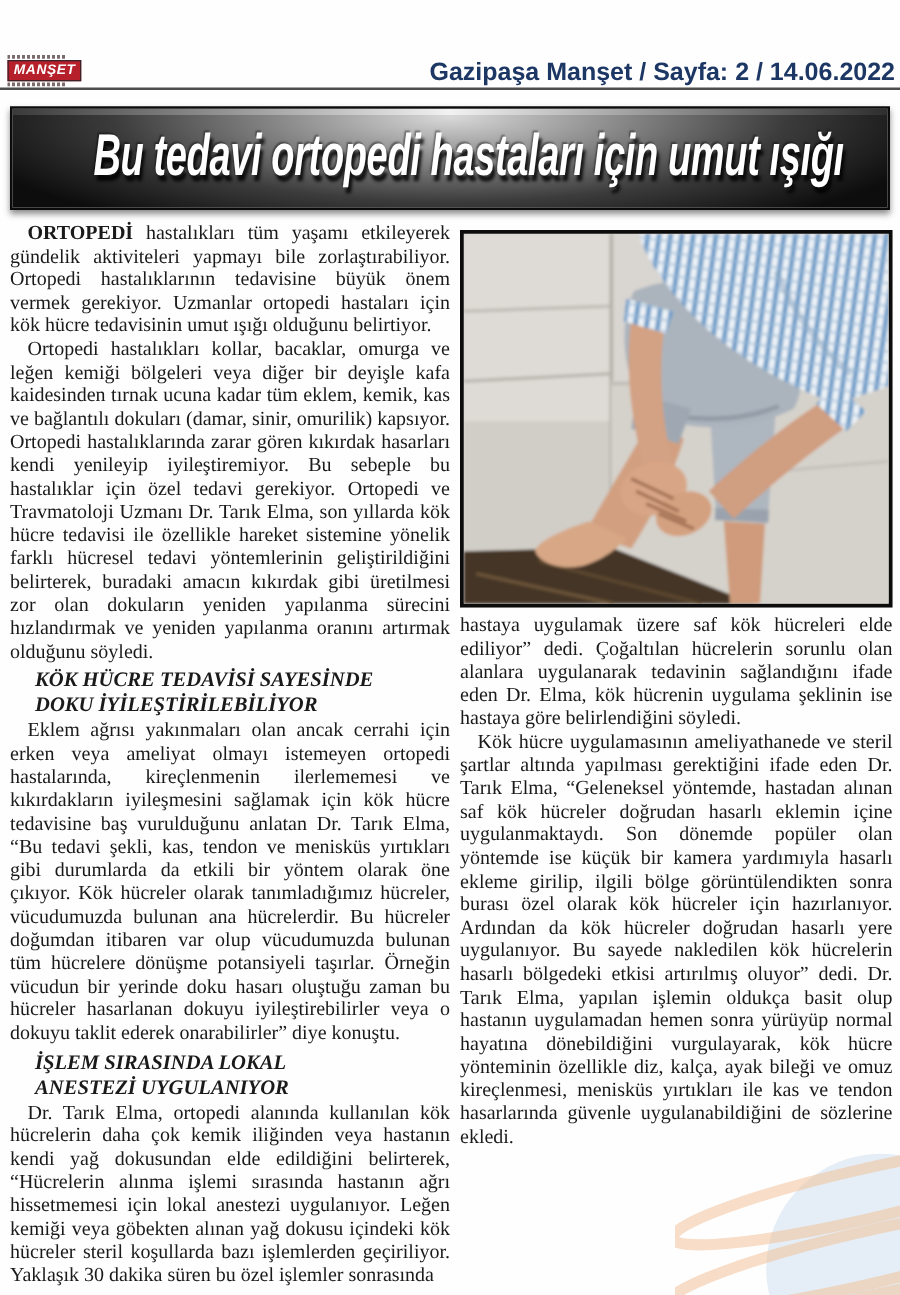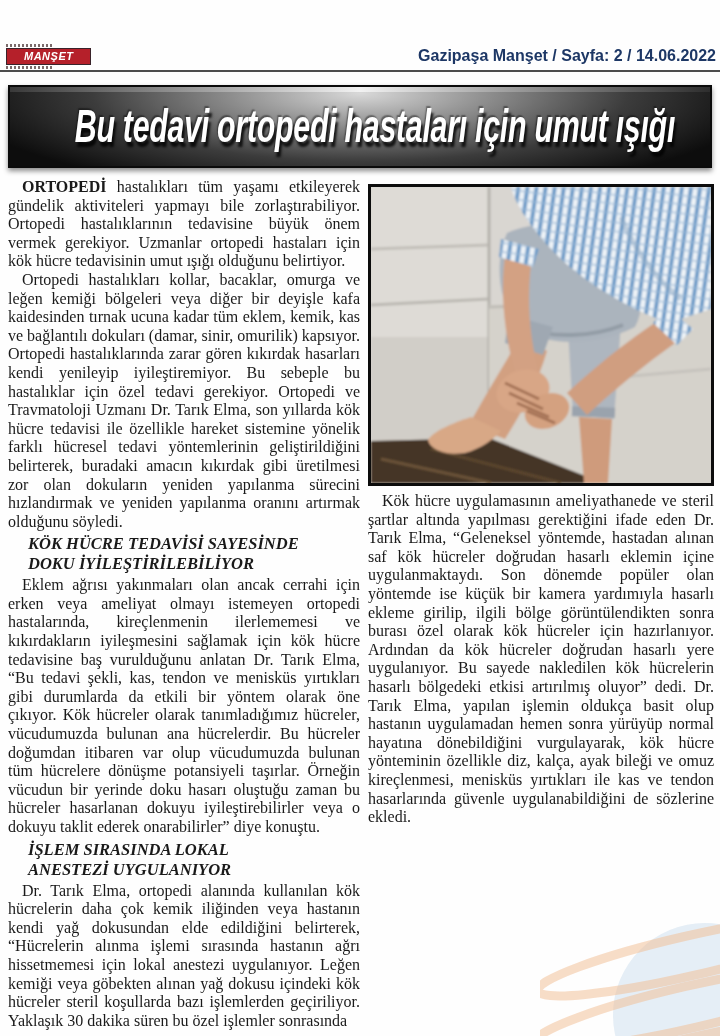--- a/index.html
+++ b/index.html
@@ -7,27 +7,27 @@
     --watermark-globe:#cfe0ee; --watermark-ring:#f2bd92;
   }
   html,body{margin:0;padding:0;}
   body{width:720px;height:1036px;background:#ffffff;font-family:"Liberation Serif",serif;color:var(--ink);}
   .page{position:relative;width:720px;height:1036px;background:#fefefe;overflow:hidden;}
 
   
   .hdr{position:absolute;left:0;top:42px;width:720px;height:28px;}
   .logo{position:absolute;left:6px;top:6px;background:var(--logo-bg);color:#fff;
         font-family:"Liberation Sans",sans-serif;font-weight:bold;font-style:italic;
-        font-size:11px;line-height:13px;padding:1px 17px;border:1px solid #39232a;
+        font-size:11px;line-height:13px;padding:1px 4px;border:1px solid #39232a;
         letter-spacing:0.5px;}
   .logo-micro{position:absolute;left:6px;height:3px;width:46px;
         background:repeating-linear-gradient(90deg,#7b6b6b 0 2px,transparent 2px 4px);}
   .logo-micro.top{top:2px;} .logo-micro.bot{top:24px;}
   .pageinfo{position:absolute;right:4px;top:5px;color:var(--header-text);
-        font-family:"Liberation Sans",sans-serif;font-weight:bold;font-size:16px;}
+        font-family:"Liberation Sans",sans-serif;font-weight:bold;font-size:20px;}
   .hdr-rule{position:absolute;left:0;top:70px;width:720px;height:2px;background:#4d4d4d;}
 
   
   .banner{position:absolute;left:8px;top:85px;width:704px;height:83px;
         background:radial-gradient(ellipse 58% 130% at 50% 8%, #d9d9d9 0%, #8d8d8d 32%, #3c3c3c 66%, #0d0d0d 100%);
         border:2px solid #0b0b0b;box-sizing:border-box;
         box-shadow:0 3px 5px rgba(0,0,0,0.45);
         display:flex;align-items:center;justify-content:center;overflow:hidden;padding-left:29px;}
   .banner::before{content:"";position:absolute;left:0;top:0;width:100%;height:5px;
         background:linear-gradient(90deg,#3a3a3a,#f2f2f2 50%,#2e2e2e);}
@@ -137,20 +137,21 @@
 
           <path d="M130,52 L168,62 L162,80 L128,70 Z" fill="url(#shirtStripes)"></path>
           <path d="M296,120 L322,142 L306,158 L282,136 Z" fill="url(#shirtStripes)"></path>
 
           <ellipse cx="152" cy="204" rx="27" ry="21" fill="#d8a686" transform="rotate(-18 152 204)"></ellipse>
           <ellipse cx="176" cy="224" rx="23" ry="17" fill="#d4a180" transform="rotate(-22 176 224)"></ellipse>
           <path d="M134,196 L168,212 M138,206 L172,222 M146,216 L178,230 M156,224 L184,236" stroke="#a27053" stroke-width="2.5" fill="none"></path>
         </g>
       </svg>
     </div>
+    <p class="noindent">hastaya uygulamak üzere saf kök hücreleri elde ediliyor” dedi. Çoğaltılan hücrelerin sorunlu olan alanlara uygulanarak tedavinin sağlandığını ifade eden Dr. Elma, kök hücrenin uygulama şeklinin ise hastaya göre belirlendiğini söyledi.</p>
     <p>Kök hücre uygulamasının ameliyathanede ve steril şartlar altında yapılması gerektiğini ifade eden Dr. Tarık Elma, “Geleneksel yöntemde, hastadan alınan saf kök hücreler doğrudan hasarlı eklemin içine uygulanmaktaydı. Son dönemde popüler olan yöntemde ise küçük bir kamera yardımıyla hasarlı ekleme girilip, ilgili bölge görüntülendikten sonra burası özel olarak kök hücreler için hazırlanıyor. Ardından da kök hücreler doğrudan hasarlı yere uygulanıyor. Bu sayede nakledilen kök hücrelerin hasarlı bölgedeki etkisi artırılmış oluyor” dedi. Dr. Tarık Elma, yapılan işlemin oldukça basit olup hastanın uygulamadan hemen sonra yürüyüp normal hayatına dönebildiğini vurgulayarak, kök hücre yönteminin özellikle diz, kalça, ayak bileği ve omuz kireçlenmesi, menisküs yırtıkları ile kas ve tendon hasarlarında güvenle uygulanabildiğini de sözlerine ekledi.</p>
   </div>
 
   <div class="watermark">
     <svg width="260" height="200" viewBox="0 0 260 200">
       <circle cx="165" cy="110" r="92" fill="var(--watermark-globe)" opacity="0.55"></circle>
       <g stroke="var(--watermark-ring)" stroke-width="9" fill="none" opacity="0.5" transform="rotate(-13 150 100)">
         <ellipse cx="160" cy="52" rx="155" ry="20"></ellipse>
         <ellipse cx="150" cy="102" rx="160" ry="21"></ellipse>
         <ellipse cx="140" cy="152" rx="155" ry="20"></ellipse>

